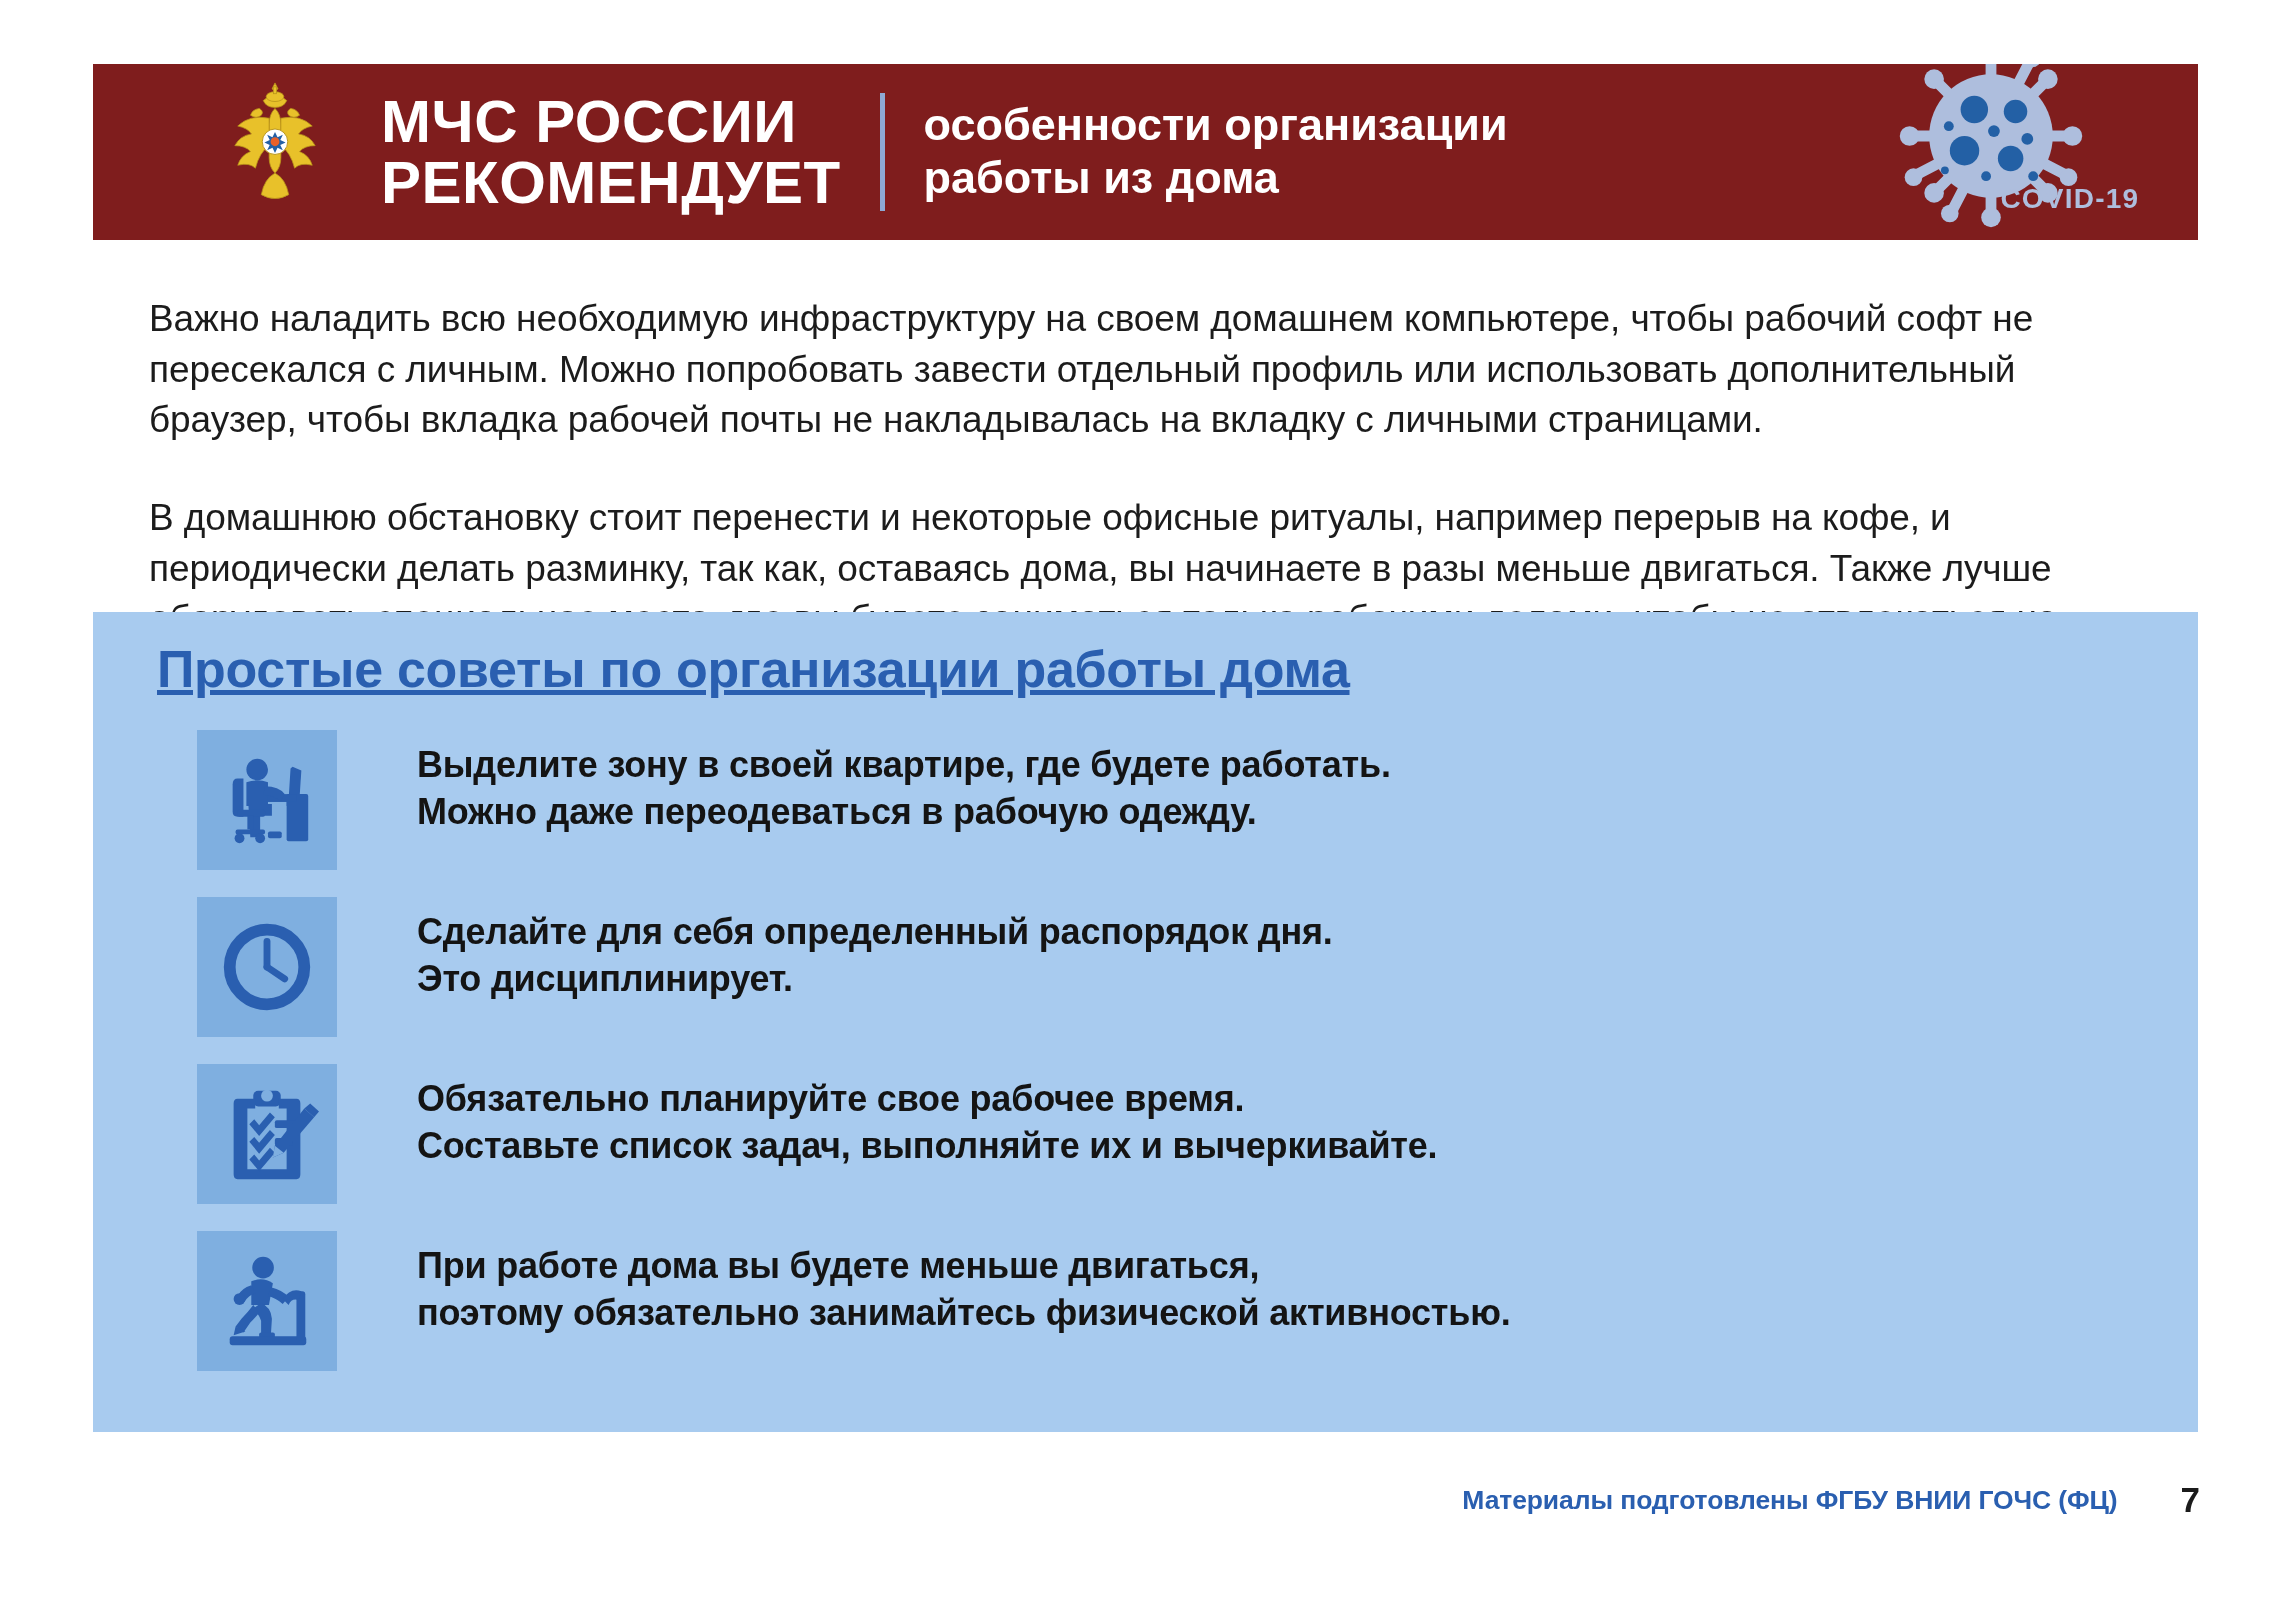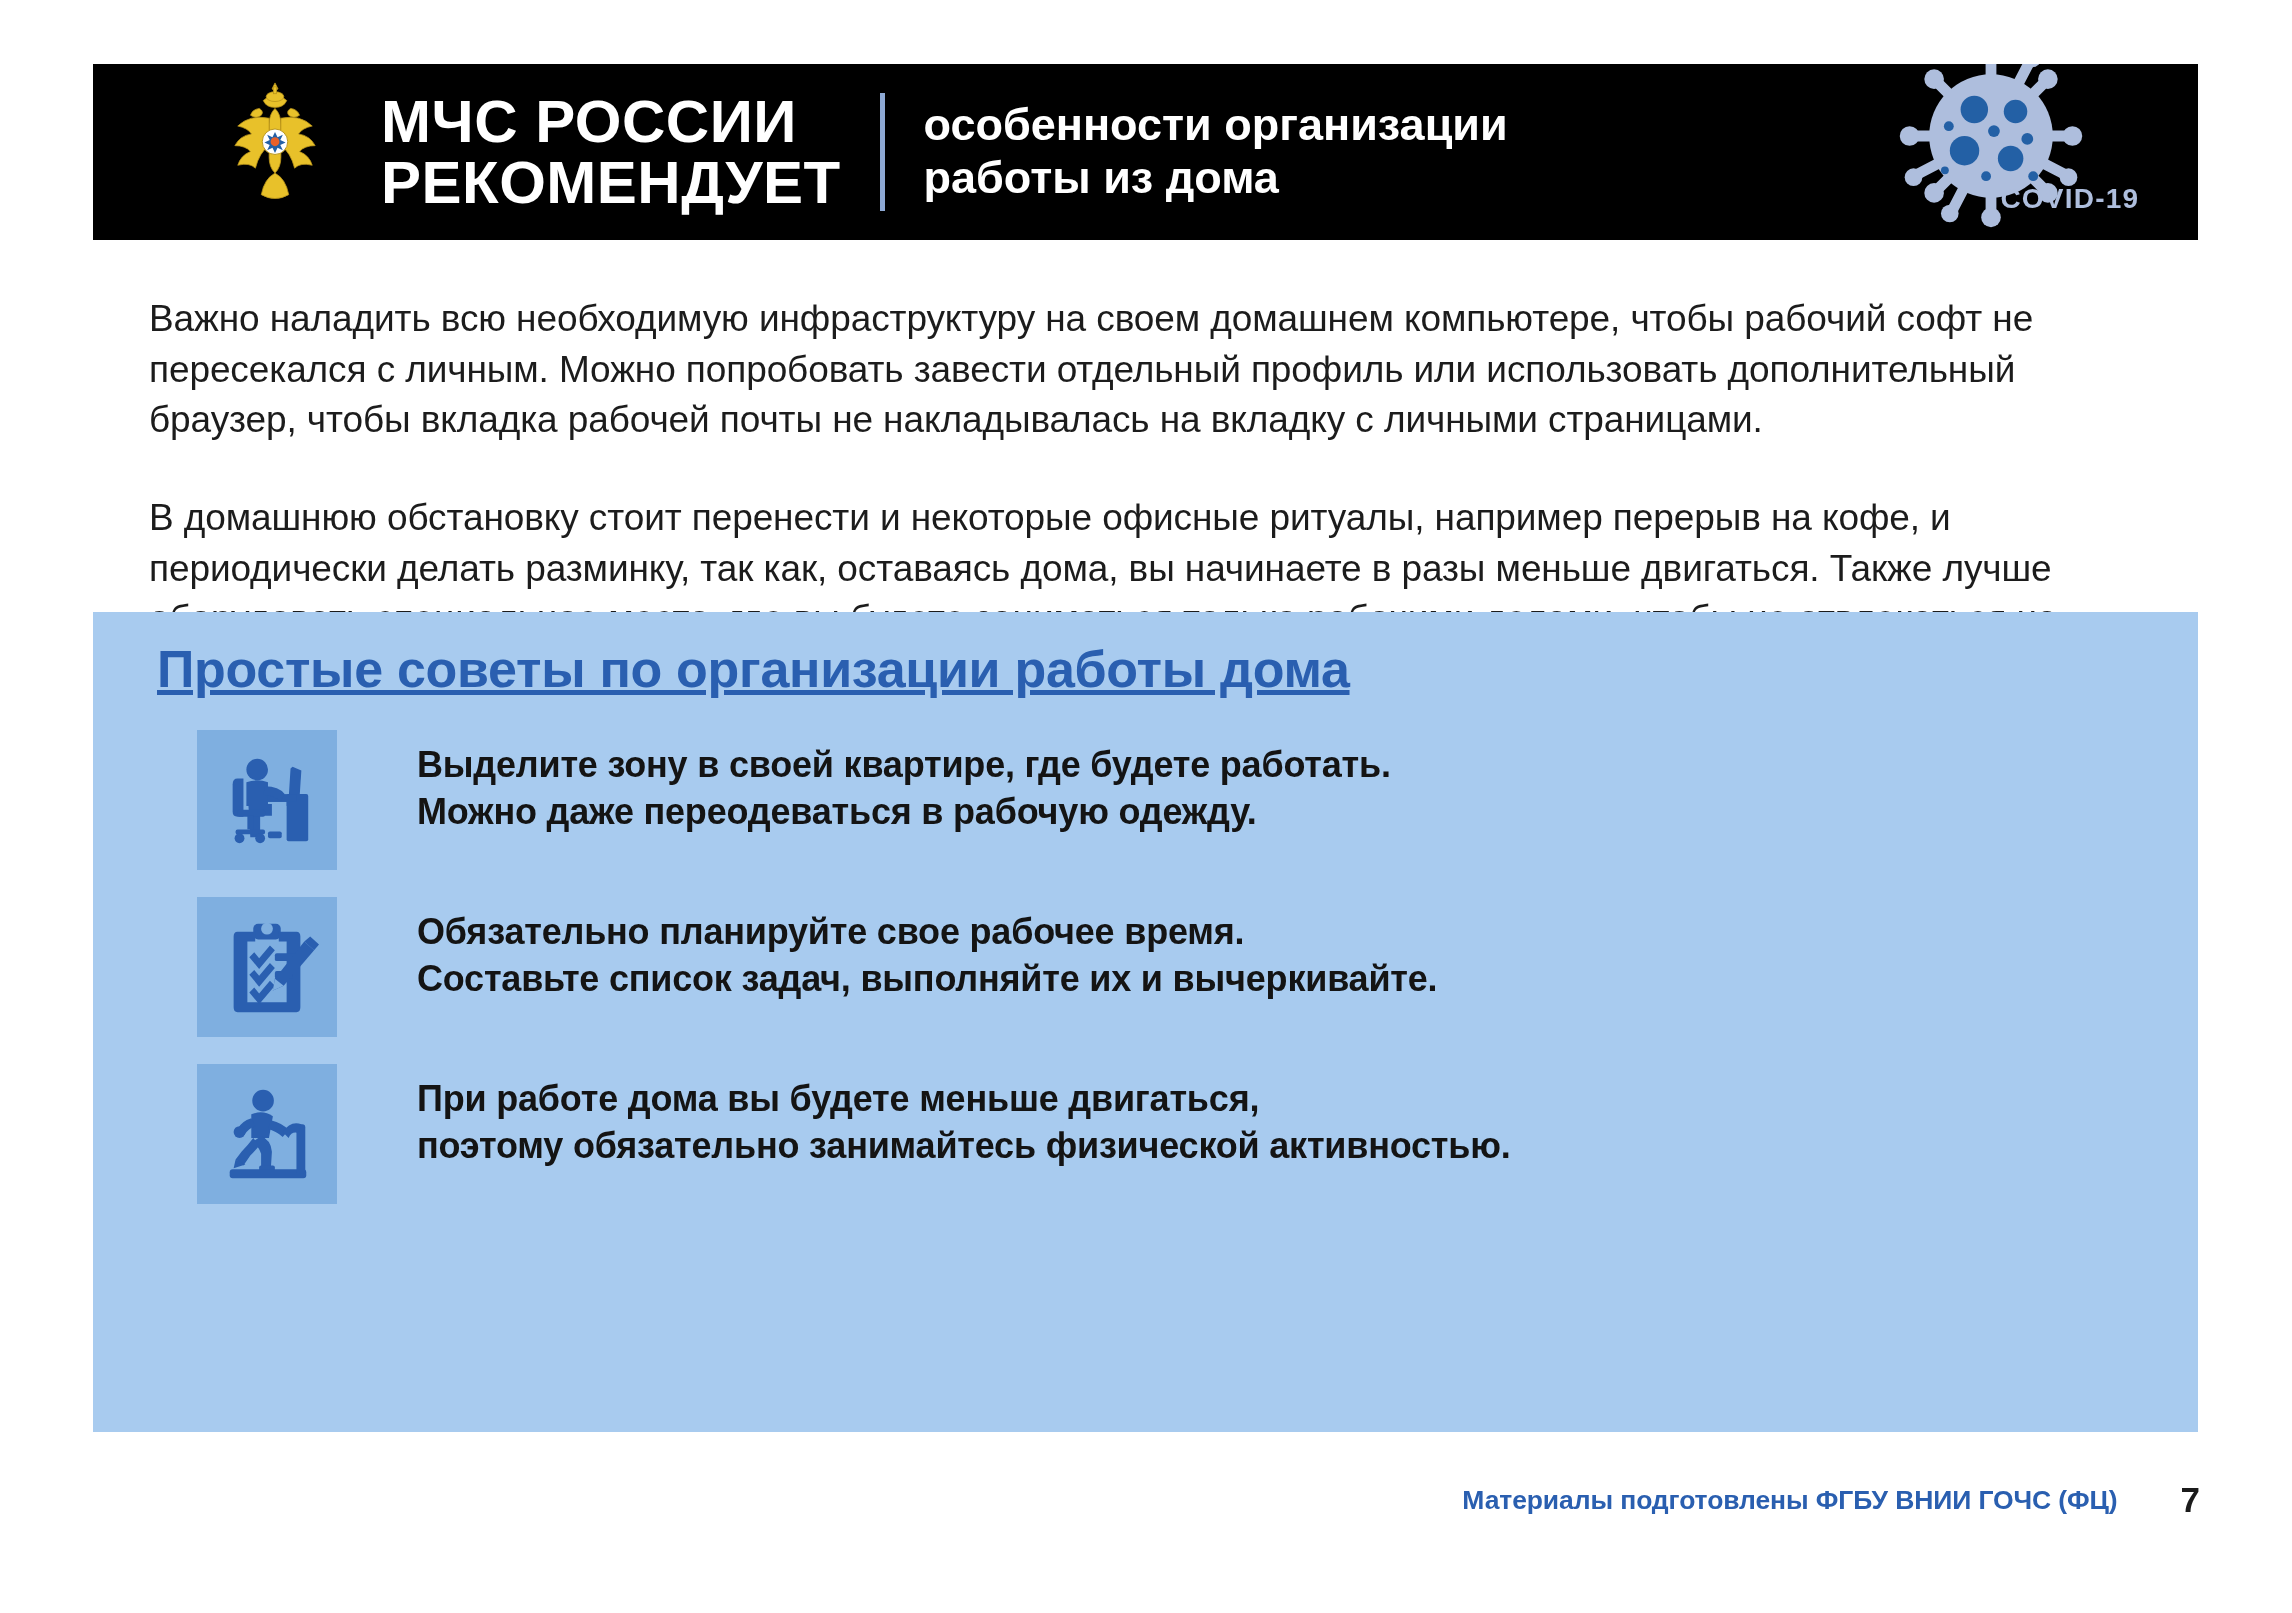--- a/index.html
+++ b/index.html
@@ -17,21 +17,21 @@
     overflow: hidden;
   }
 
   
   .header {
     position: absolute;
     left: 93px;
     top: 64px;
     width: 2105px;
     height: 176px;
-    background: #000000;
+    background: #7f1d1d;
     display: flex;
     align-items: center;
     overflow: hidden;
   }
   .emblem {
     width: 118px;
     height: 147px;
     margin-left: 123px;
     flex: 0 0 auto;
     position: relative;
@@ -328,20 +328,35 @@
             <circle cx="47" cy="93" r="5"></circle>
           </g>
         </svg>
       </div>
       <div class="tip-text">
         <div class="tip-line">Выделите зону в своей квартире, где будете работать.</div>
         <div class="tip-line">Можно даже переодеваться в рабочую одежду.</div>
       </div>
     </div>
 
+    <div class="tip-row">
+      <div class="tip-icon">
+        <svg width="106" height="106" viewBox="0 0 108 108" aria-hidden="true">
+          <circle cx="54" cy="54" r="38" fill="none" stroke="#2a5fb0" stroke-width="12"></circle>
+          <g stroke="#2a5fb0" stroke-width="7" stroke-linecap="round">
+            <line x1="54" y1="54" x2="54" y2="28"></line>
+            <line x1="54" y1="54" x2="72" y2="66"></line>
+          </g>
+        </svg>
+      </div>
+      <div class="tip-text">
+        <div class="tip-line">Сделайте для себя определенный распорядок дня.</div>
+        <div class="tip-line">Это дисциплинирует.</div>
+      </div>
+    </div>
 
     <div class="tip-row">
       <div class="tip-icon">
         <svg width="106" height="106" viewBox="0 0 108 108" aria-hidden="true">
           <g fill="#2a5fb0">
 
             <rect x="40" y="10" width="28" height="16" rx="5"></rect>
             <circle cx="54" cy="15" r="6" fill="#7fafe0"></circle>
 
             <path d="M24 18 l18 0 l0 10 l-8 0 l0 62 l40 0 l0 -62 l-8 0 l0 -10 l18 0 q4 0 4 5 l0 72 q0 5 -4 5 l-60 0 q-4 0 -4 -5 l0 -72 q0 -5 4 -5 Z"></path>

